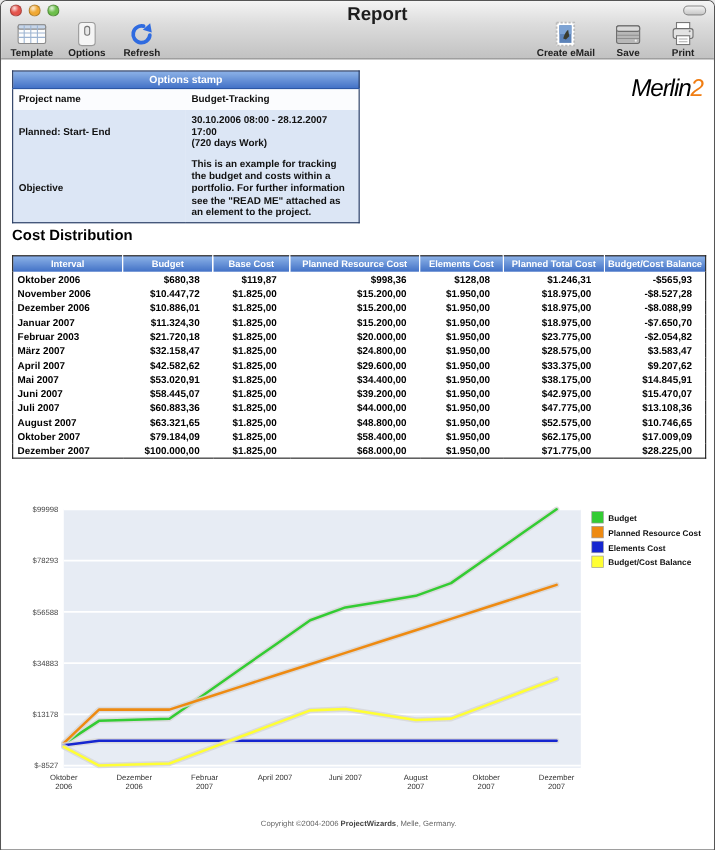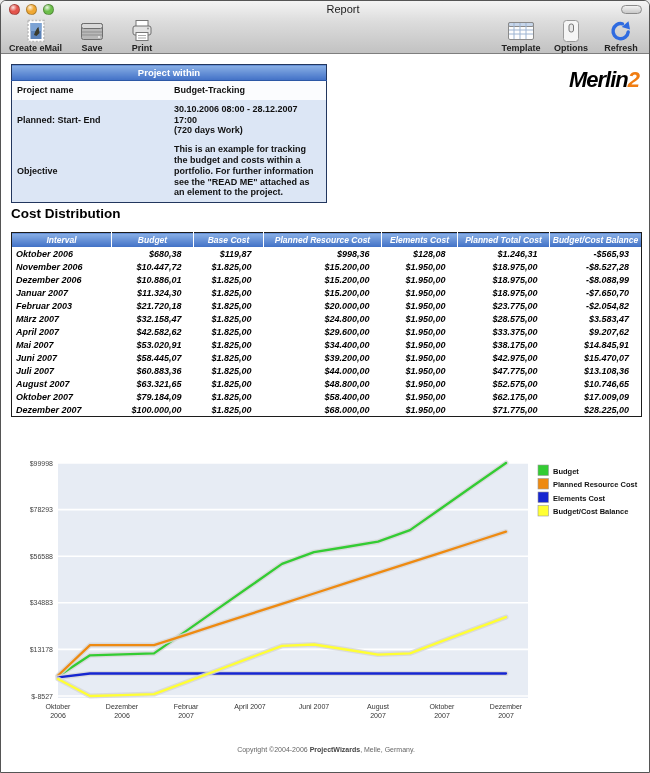--- a/index.html
+++ b/index.html
@@ -17,21 +17,21 @@
     border-bottom:1px solid #7e7e7e;
   }
   .titlebar{position:absolute;left:0;top:0;width:100%;height:17px;}
   .lights{position:absolute;left:8px;top:3px;display:flex;gap:6px;}
   .light{width:11px;height:11px;border-radius:50%;border:1px solid rgba(0,0,0,.25);
     background:radial-gradient(circle at 35% 28%, rgba(255,255,255,.85), rgba(255,255,255,0) 45%);}
   .light.red{background-color:#e4544c;}
   .light.amber{background-color:#f0a833;}
   .light.green{background-color:#6cbe4a;}
   .win-title{position:absolute;left:0;right:0;top:2px;text-align:center;
-    font-size:11px;font-weight:normal;color:#1c1c1c;margin-left:36px;}
+    font-size:17px;font-weight:bold;color:#1c1c1c;margin-left:36px;}
   .pill{position:absolute;right:7px;top:4px;width:21px;height:9px;border-radius:5px;
     border:1px solid #8a8a8a;background:linear-gradient(#f2f2f2,#c8c8c8);}
   .toolbar{position:absolute;left:0;top:16px;width:100%;height:37px;
     display:flex;justify-content:space-between;align-items:flex-start;padding:1px 6px 0 6px;}
   .tgroup{display:flex;gap:6px;}
   .tbtn{display:flex;flex-direction:column;align-items:center;gap:0;
     min-width:44px;padding:1px 2px;cursor:default;}
   .tbtn .icn{height:24px;display:flex;align-items:center;justify-content:center;}
   .tlabel{font-size:9px;font-weight:bold;color:#222;line-height:10px;}
   
@@ -45,28 +45,28 @@
   table.stamp th{
     background:linear-gradient(#8ab0e6,#4170c6);color:#fff;font-size:9.5px;
     font-weight:bold;padding:2px;border-bottom:1px solid #2c57a5;
   }
   table.stamp td{padding:4px 5px;vertical-align:middle;line-height:1.2;}
   table.stamp tr.alt{background:#dce6f5;}
   table.stamp tr.plain{background:#fbfcfe;}
   table.stamp td.lbl{width:56px;}
   table.stamp td.val{white-space:pre-line;}
   
-  .logo{position:absolute;right:12px;top:12px;font-size:22px;font-weight:bold;
+  .logo{position:absolute;right:12px;top:12px;font-size:22px;font-weight:normal;
     font-style:italic;color:#000;letter-spacing:-1px;font-family:"Liberation Sans",sans-serif;}
   .logo .two{color:#f07d12;}
   
   .costhead{position:absolute;left:10px;top:151px;font-size:13.5px;font-weight:bold;color:#000;}
   table.cost{
     position:absolute;left:10px;top:177px;width:630px;border-collapse:collapse;
-    border:1px solid #1c1c1c;table-layout:fixed;font-size:9px;font-weight:bold;color:#000;font-style:italic;
+    border:1px solid #1c1c1c;table-layout:fixed;font-size:9px;font-weight:bold;color:#000;
   }
   table.cost th{
     background:linear-gradient(#8ab0e6,#3f6fc5);color:#fff;font-size:8.5px;font-weight:bold;
     padding:2px 1px;white-space:nowrap;overflow:hidden;border-right:1px solid rgba(255,255,255,.75);
   }
   table.cost th:last-child{border-right:none;}
   table.cost td{padding:1.5px 4px;white-space:nowrap;overflow:hidden;}
   table.cost td.num{text-align:right;padding-right:12px;}
   
   .chart{position:absolute;left:0;top:397px;width:650px;height:285px;}
@@ -88,20 +88,50 @@
         <span class="light green"></span>
       </div>
       <div class="win-title">Report</div>
       <div class="pill"></div>
     </div>
 
     <div class="toolbar">
       <div class="tgroup">
         <div class="tbtn">
           <span class="icn">
+            <svg width="28" height="22" viewBox="0 0 28 22">
+              <rect x="1.5" y="2.5" width="25" height="17" rx="1.5" fill="#fdfdfd" stroke="#8a8a8a"></rect>
+              <rect x="1.5" y="2.5" width="25" height="4" rx="1.5" fill="#c7d6ea" stroke="#8a8a8a"></rect>
+              <path d="M7 3v16 M13 3v16 M19 3v16 M2 10h24 M2 14h24" stroke="#9db4d2" stroke-width="1" fill="none"></path>
+            </svg>
+          </span>
+          <span class="tlabel">Template</span>
+        </div>
+        <div class="tbtn">
+          <span class="icn">
+            <svg width="24" height="24" viewBox="0 0 24 24">
+              <rect x="4.5" y="1.5" width="15" height="21" rx="3" fill="#f5f5f5" stroke="#9a9a9a"></rect>
+              <rect x="10" y="5" width="4.5" height="8" rx="2" fill="#e8e8e8" stroke="#777"></rect>
+            </svg>
+          </span>
+          <span class="tlabel">Options</span>
+        </div>
+        <div class="tbtn">
+          <span class="icn">
+            <svg width="24" height="24" viewBox="0 0 24 24">
+              <path d="M 19.2 13 A 7.6 7.6 0 1 1 13.5 4.8" fill="none" stroke="#2f6be0" stroke-width="3.4" stroke-linecap="round"></path>
+              <polygon points="19.5,2.2 21,10.6 12.8,8.1" fill="#2f6be0"></polygon>
+            </svg>
+          </span>
+          <span class="tlabel">Refresh</span>
+        </div>
+      </div>
+      <div class="tgroup">
+        <div class="tbtn">
+          <span class="icn">
             <svg width="24" height="24" viewBox="0 0 24 24">
               <rect x="4" y="1.5" width="16" height="21" fill="#fff" stroke="#bbb" stroke-dasharray="2 1.6" stroke-width="1.6"></rect>
               <rect x="6.5" y="4" width="11" height="16" fill="#5b82b8"></rect>
               <rect x="6.5" y="4" width="11" height="8" fill="#7da3d4"></rect>
               <path d="M10 16c1-4 3-7 4.5-8l1 6-3 3z" fill="#3b3b2c"></path>
             </svg>
           </span>
           <span class="tlabel">Create eMail</span>
         </div>
         <div class="tbtn">
@@ -121,59 +151,29 @@
               <rect x="6" y="1.5" width="12" height="6" fill="#fff" stroke="#777"></rect>
               <rect x="3" y="7" width="18" height="9" rx="2" fill="#e3e3e3" stroke="#6e6e6e"></rect>
               <rect x="6" y="13.5" width="12" height="8" fill="#fff" stroke="#777"></rect>
               <path d="M8 16.5h8 M8 19h8" stroke="#aaa" stroke-width="1"></path>
               <circle cx="18" cy="9.5" r="0.9" fill="#8a8a8a"></circle>
             </svg>
           </span>
           <span class="tlabel">Print</span>
         </div>
       </div>
-      <div class="tgroup">
-        <div class="tbtn">
-          <span class="icn">
-            <svg width="28" height="22" viewBox="0 0 28 22">
-              <rect x="1.5" y="2.5" width="25" height="17" rx="1.5" fill="#fdfdfd" stroke="#8a8a8a"></rect>
-              <rect x="1.5" y="2.5" width="25" height="4" rx="1.5" fill="#c7d6ea" stroke="#8a8a8a"></rect>
-              <path d="M7 3v16 M13 3v16 M19 3v16 M2 10h24 M2 14h24" stroke="#9db4d2" stroke-width="1" fill="none"></path>
-            </svg>
-          </span>
-          <span class="tlabel">Template</span>
-        </div>
-        <div class="tbtn">
-          <span class="icn">
-            <svg width="24" height="24" viewBox="0 0 24 24">
-              <rect x="4.5" y="1.5" width="15" height="21" rx="3" fill="#f5f5f5" stroke="#9a9a9a"></rect>
-              <rect x="10" y="5" width="4.5" height="8" rx="2" fill="#e8e8e8" stroke="#777"></rect>
-            </svg>
-          </span>
-          <span class="tlabel">Options</span>
-        </div>
-        <div class="tbtn">
-          <span class="icn">
-            <svg width="24" height="24" viewBox="0 0 24 24">
-              <path d="M 19.2 13 A 7.6 7.6 0 1 1 13.5 4.8" fill="none" stroke="#2f6be0" stroke-width="3.4" stroke-linecap="round"></path>
-              <polygon points="19.5,2.2 21,10.6 12.8,8.1" fill="#2f6be0"></polygon>
-            </svg>
-          </span>
-          <span class="tlabel">Refresh</span>
-        </div>
-      </div>
     </div>
   </div>
 
   <div class="content">
 
     <table class="stamp">
       <tbody>
           <tr>
-            <th colspan="2">Project within</th>
+            <th colspan="2">Options stamp</th>
           </tr>
       <tr class="plain">
         <td class="lbl">Project name</td>
         <td class="val">Budget-Tracking</td>
       </tr>
       <tr class="alt">
         <td class="lbl">Planned: Start- End</td>
         <td class="val">30.10.2006 08:00 - 28.12.2007 17:00
 (720 days Work)</td>
       </tr>

